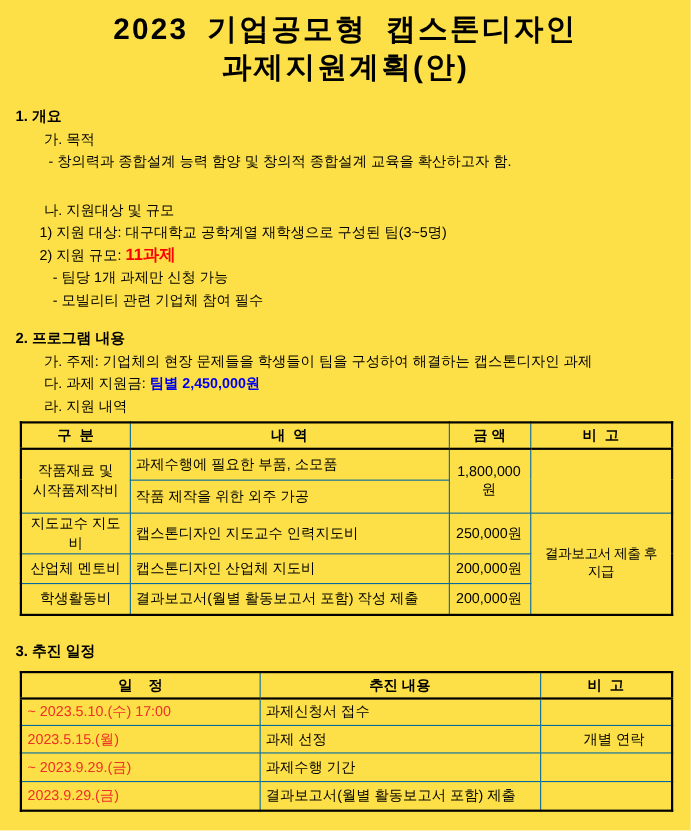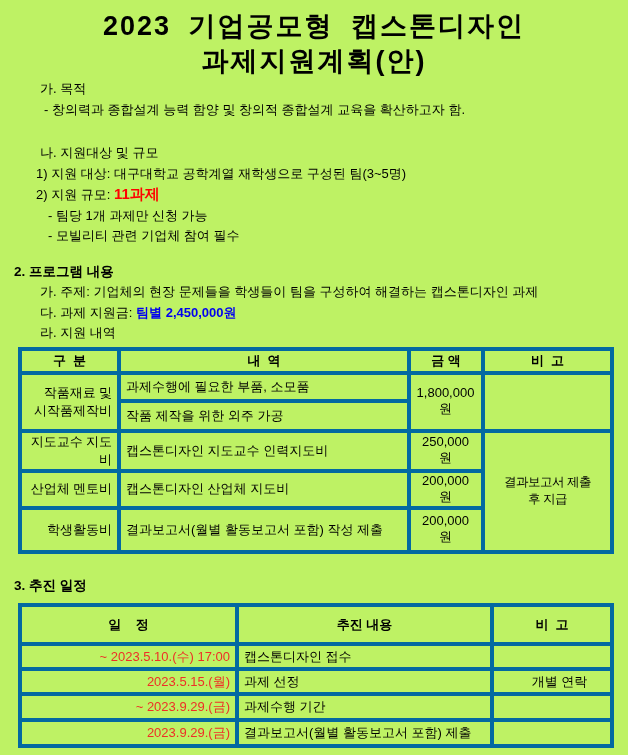--- a/index.html
+++ b/index.html
@@ -1,17 +1,17 @@
 <!DOCTYPE html>
 <html style="--red: #ff0000; --blue: #0000f0; --date-red: #ee2f27;"><head>
 <meta charset="utf-8">
 <style>
   html,body { margin:0; padding:0; background:#fff; }
   .page {
-    width:628px; height:755px; background:#bef264; color:#000;
+    width:628px; height:755px; background:#fde047; color:#000;
     font-family:"Liberation Sans","DejaVu Sans",sans-serif;
     position:relative; overflow:hidden;
   }
   .doc-title {
     text-align:center; padding-top:9px;
     font-weight:bold; font-size:27px; line-height:35px;
     letter-spacing:2px; word-spacing:8px;
   }
   .sec-heading {
     font-weight:bold; font-size:13.5px; line-height:20.5px;
@@ -26,49 +26,50 @@
   .mt23 { margin-top:23px; }
   .mt15 { margin-top:15px; }
   .mt22 { margin-top:22px; }
   .red-bold   { color:var(--red,#ff0000); font-weight:bold; font-size:15px; }
   .blue-bold  { color:var(--blue,#0000f0); font-weight:bold; }
 
   table {
     border-collapse:collapse; table-layout:fixed;
     margin-left:18px; border:2px solid #000;
   }
-  th, td { border:4px solid #0369a1; font-size:13px; padding:0 5px; overflow:hidden; }
+  th, td { border:1px solid #0369a1; font-size:13px; padding:0 5px; overflow:hidden; }
   thead th {
     font-weight:bold; text-align:center; white-space:pre;
     border-bottom:2px solid #000;
   }
   .t1 { width:592px; margin-top:3px; }
   .t2 { width:592px; margin-top:7px; }
   .t1 thead tr { height:24px; }
-  .t2 thead tr { height:39px; }
+  .t2 thead tr { height:24px; }
   .r28 { height:28px; } .r30 { height:30px; } .r27 { height:27px; }
-  .r29 { height:44px; } .r25 { height:25px; } .r26 { height:26px; }
-  td.cat    { text-align:right; white-space:pre-line;font-family:Liberation Serif, serif; }
+  .r29 { height:29px; } .r25 { height:25px; } .r26 { height:26px; }
+  td.cat    { text-align:center; white-space:pre-line; }
   td.detail { text-align:left; }
   td.amount { text-align:center; padding-right:6px; }
   td.note   { text-align:center;padding-left:20px; }
   td.tight  { font-size:12.5px; letter-spacing:-0.5px; padding:0 12px; }
-  .t2 td.date { color:var(--date-red,#ee2f27); text-align:right; }
+  .t2 td.date { color:var(--date-red,#ee2f27); text-align:left; }
 </style>
 </head>
 <body>
 
 <div class="page">
 
   <div class="doc-title">
     <div>2023 기업공모형 캡스톤디자인</div>
     <div>과제지원계획(안)</div>
   </div>
 
   <div>
+    <div class="sec-heading mt17">1. 개요</div>
     <div class="line ml30">가. 목적</div>
     <div class="line ml44">- 창의력과 종합설계 능력 함양 및 창의적 종합설계 교육을 확산하고자 함.</div>
     <div class="line ml30 mt23">나. 지원대상 및 규모</div>
     <div class="line ml36">1) 지원 대상: 대구대학교 공학계열 재학생으로 구성된 팀(3~5명)</div>
     <div class="line ml36"><span>2) 지원 규모: </span><span class="red-bold">11과제</span></div>
     <div class="line ml48">- 팀당 1개 과제만 신청 가능</div>
     <div class="line ml48">- 모빌리티 관련 기업체 참여 필수</div>
   </div>
 
   <div>
@@ -135,21 +136,21 @@
       <thead>
         <tr>
           <th>일    정</th>
           <th>추진 내용</th>
           <th>비  고</th>
         </tr>
       </thead>
       <tbody>
         <tr class="r25">
           <td class="date">~ 2023.5.10.(수) 17:00</td>
-          <td class="detail">캡스톤디자인 접수</td>
+          <td class="detail">과제신청서 접수</td>
           <td class="note"></td>
         </tr>
         <tr class="r25">
           <td class="date">2023.5.15.(월)</td>
           <td class="detail">과제 선정</td>
           <td class="note">개별 연락</td>
         </tr>
         <tr class="r26">
           <td class="date">~ 2023.9.29.(금)</td>
           <td class="detail">과제수행 기간</td>

